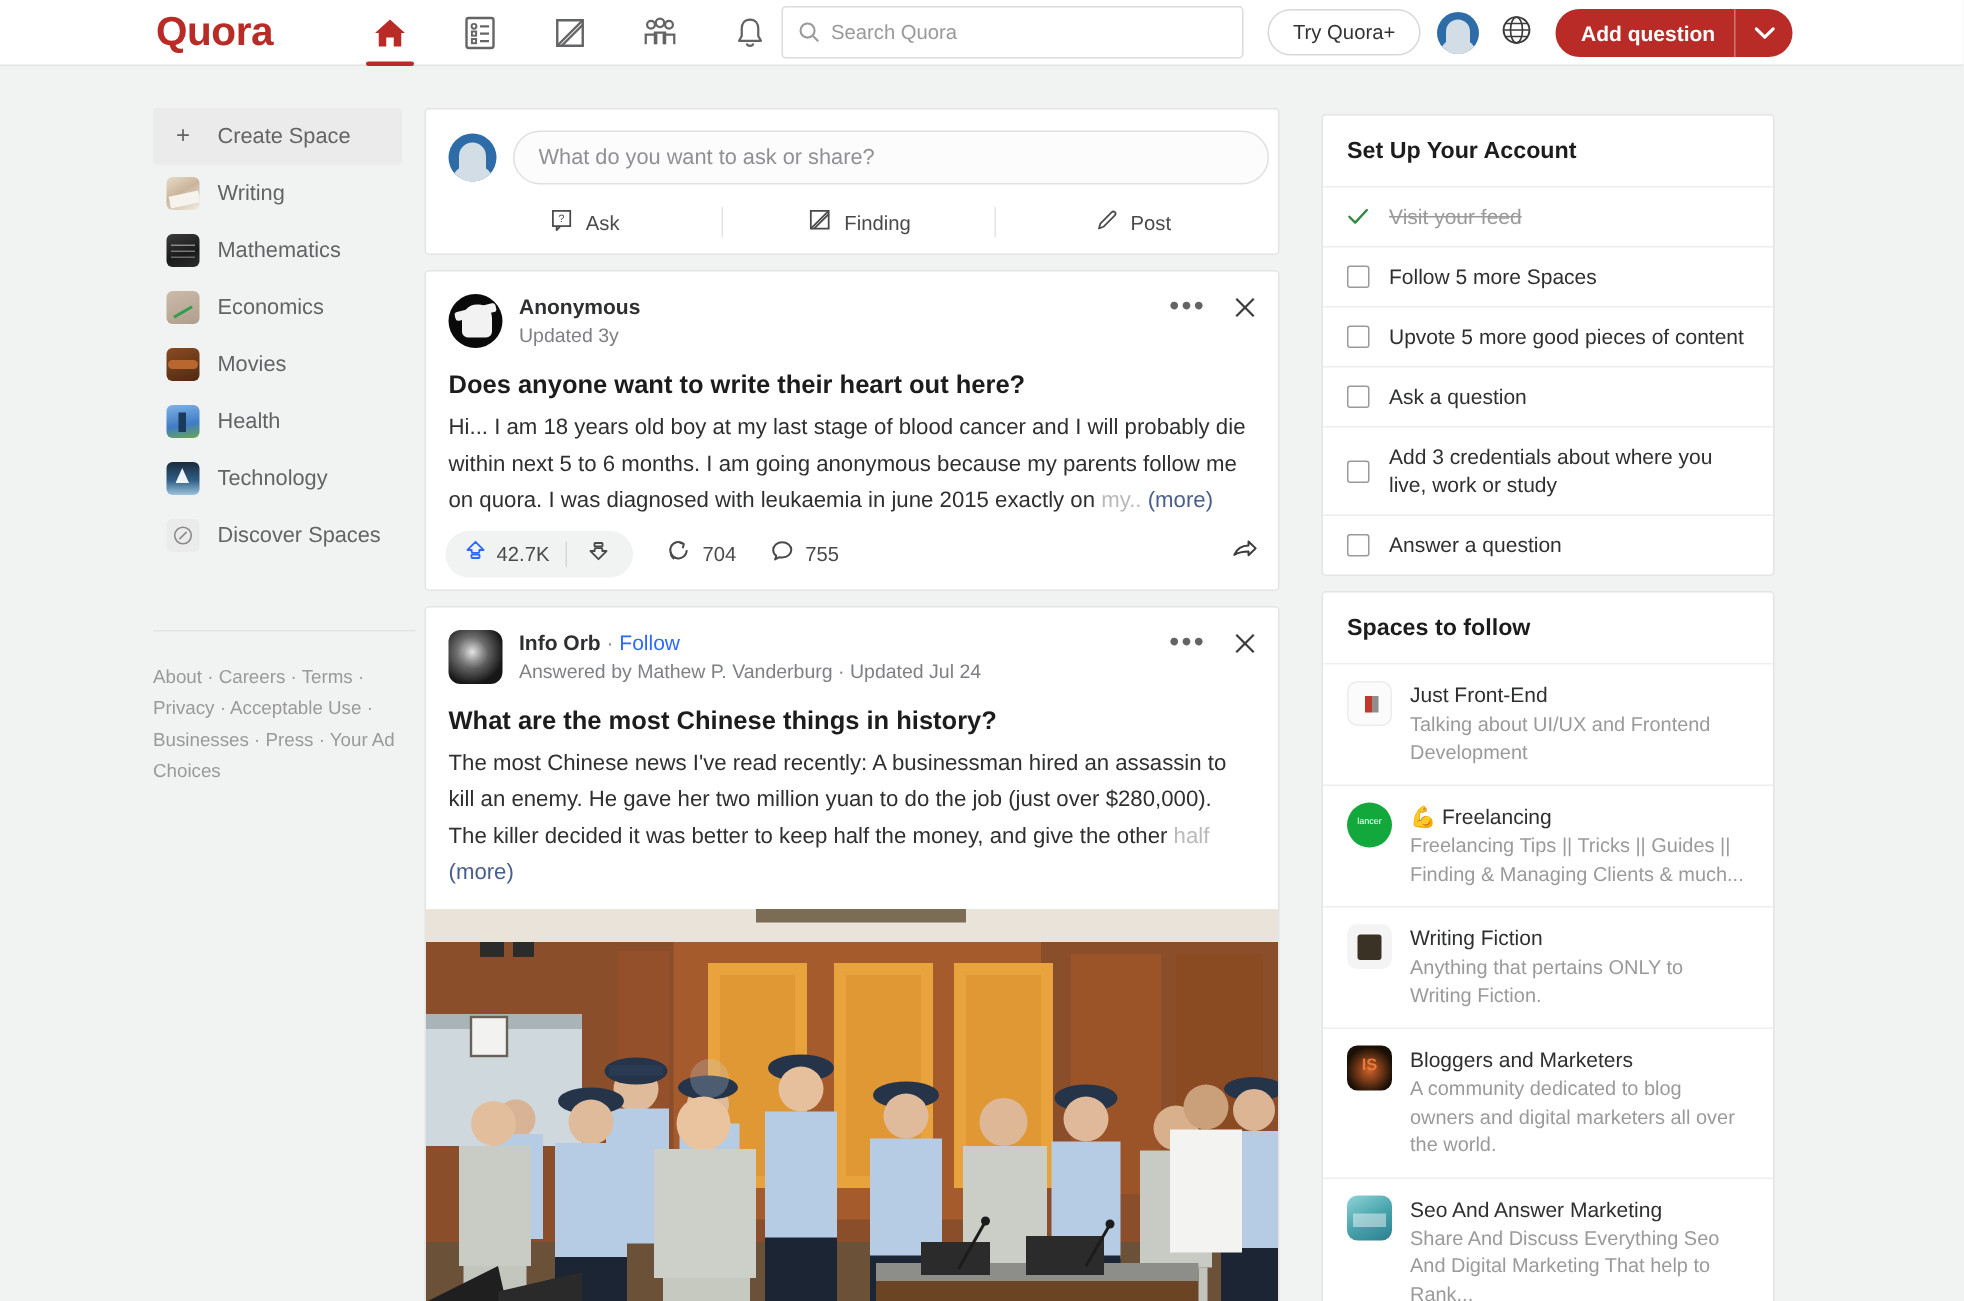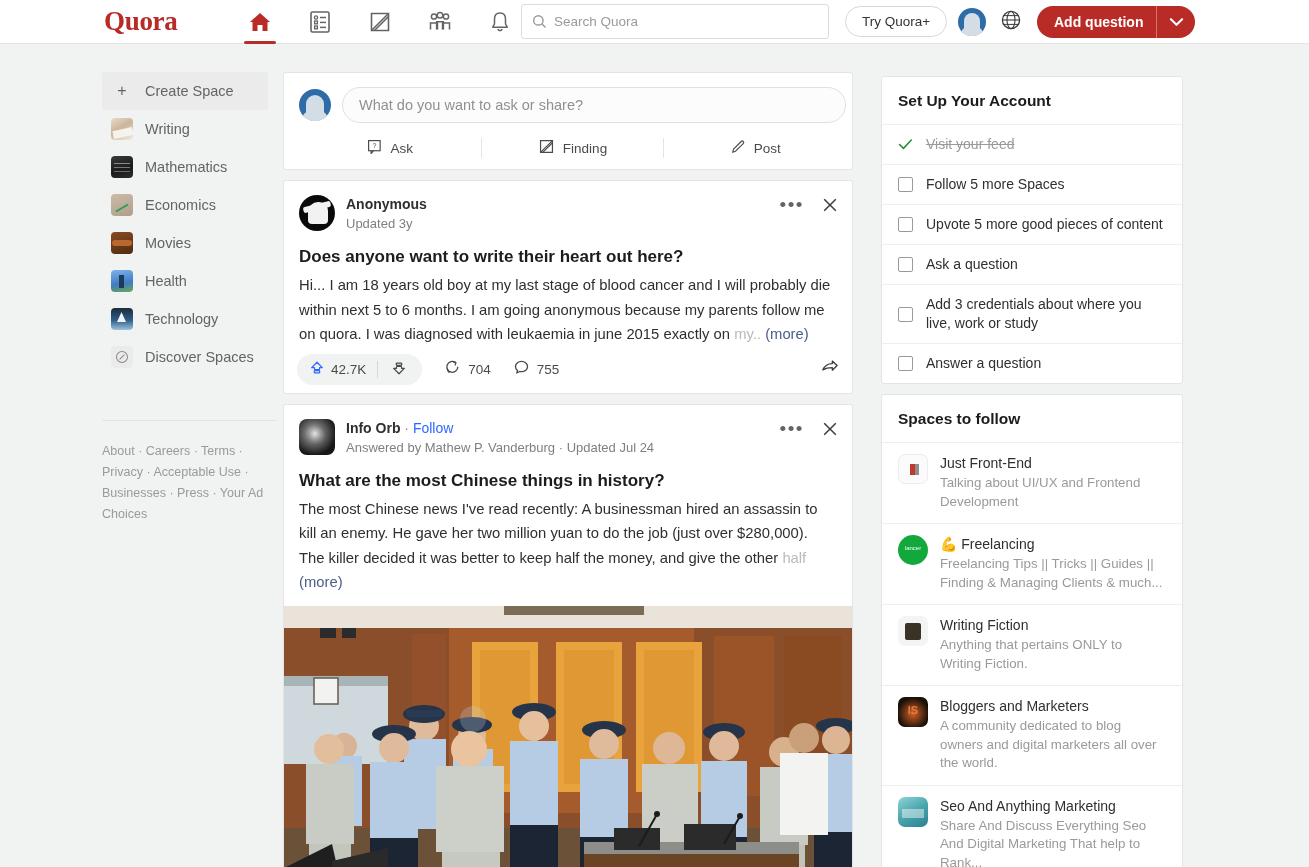--- a/index.html
+++ b/index.html
@@ -12,21 +12,21 @@
 
   
   .topbar {
     position: absolute; top: 0; left: 0; width: 1309px; height: 44px;
     background: #ffffff;
     border-bottom: 1px solid #e4e4e4;
     display: flex; align-items: center;
   }
   .logo {
     position: absolute; left: 104px; top: 6px;
-    font-family: Liberation Serif, serif;
+    font-family: Liberation Sans, sans-serif;
     font-size: 27px; font-weight: 700; color: #b92b27;
     letter-spacing: -0.3px; line-height: 30px;
   }
   .navicons { position: absolute; left: 230px; top: 0; height: 44px; display: flex; align-items: center; }
   .navbtn {
     width: 60px; height: 44px; display: flex; align-items: center; justify-content: center;
     position: relative; cursor: pointer;
   }
   .navbtn.active::after {
     content: ""; position: absolute; bottom: 0; left: 14px; right: 14px;
@@ -144,21 +144,21 @@
   .compose-actions {
     display: flex; align-items: center; height: 42px; margin-top: 4px;
   }
   .ca-item {
     flex: 1; display: flex; align-items: center; justify-content: center;
     font-size: 13.5px; color: #4a4a4a; cursor: pointer; gap: 8px; height: 100%;
   }
   .ca-div { width: 1px; height: 20px; background: #e4e4e4; }
 
   .post { padding: 14px 15px 0 15px; position: relative; }
-  .post-head { display: flex; align-items: flex-start; }
+  .post-head { display: flex; align-items: center; }
   .p-av { width: 36px; height: 36px; border-radius: 50%; margin-right: 11px; flex: 0 0 36px; overflow: hidden; position: relative; }
   .av-anon { background: #0a0a0a; }
   .av-anon .face {
     position: absolute; left: 9px; top: 7px; width: 20px; height: 22px;
     background: #f2f2f2; border-radius: 10px 9px 4px 4px;
   }
   .av-anon .band {
     position: absolute; left: 4px; top: 9px; width: 28px; height: 6px;
     background: #f2f2f2; transform: rotate(-14deg); border-radius: 2px;
   }
@@ -669,19 +669,19 @@
     <div class="space-row">
       <span class="sp-av a-bloggers"></span>
       <span>
         <span class="sp-name" style="display:block">Bloggers and Marketers</span>
         <span class="sp-desc" style="display:block">A community dedicated to blog owners and digital marketers all over the world.</span>
       </span>
     </div>
     <div class="space-row">
       <span class="sp-av a-seo"></span>
       <span>
-        <span class="sp-name" style="display:block">Seo And Anything Marketing</span>
+        <span class="sp-name" style="display:block">Seo And Answer Marketing</span>
         <span class="sp-desc" style="display:block">Share And Discuss Everything Seo And Digital Marketing That help to Rank...</span>
       </span>
     </div>
 
   </div>
 </div>
 
 </body></html>

